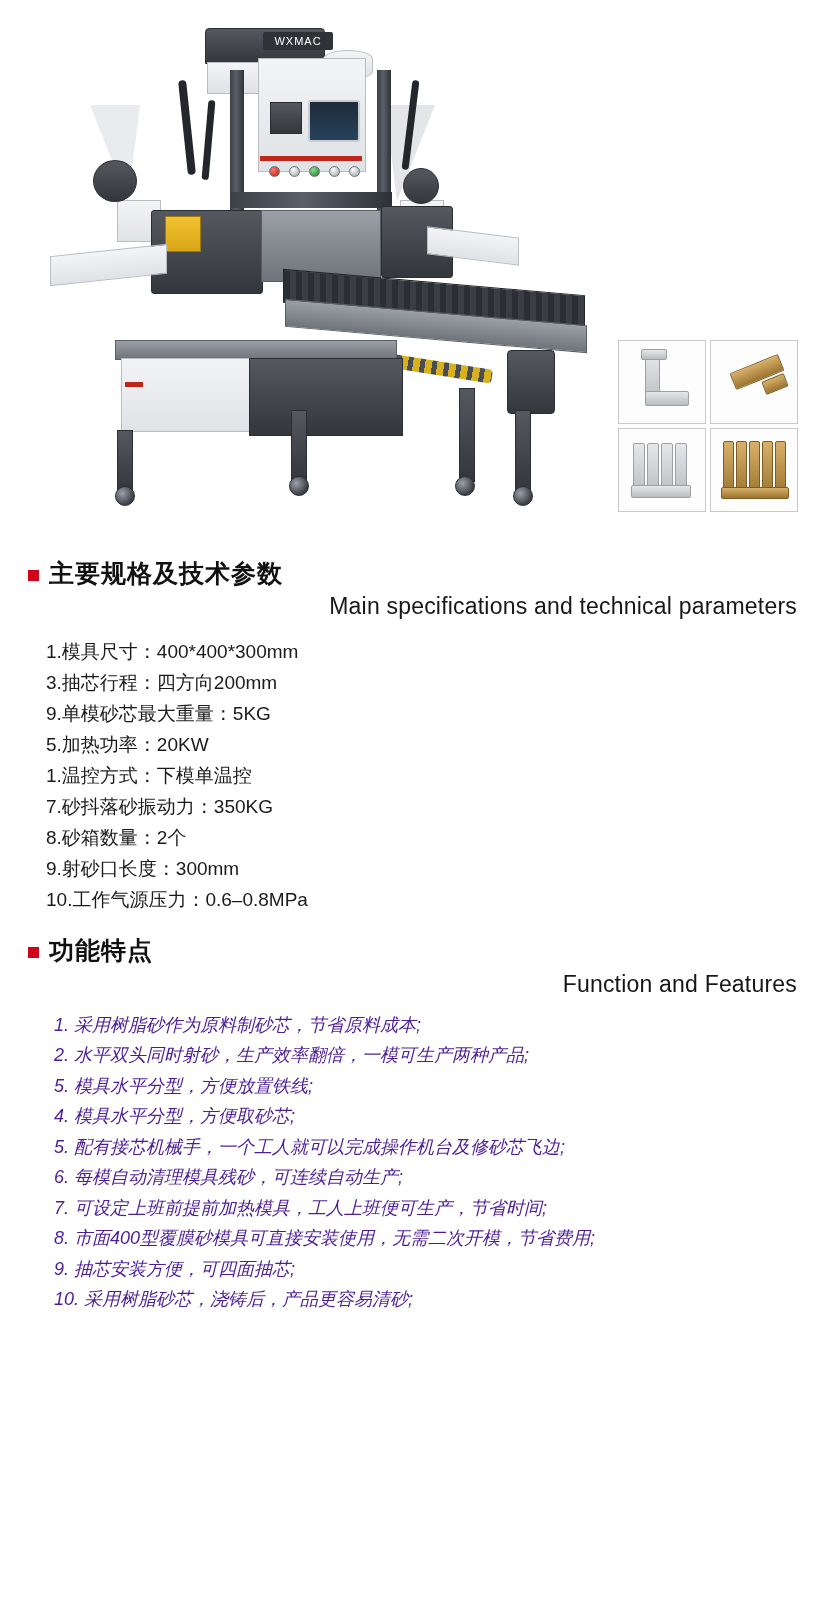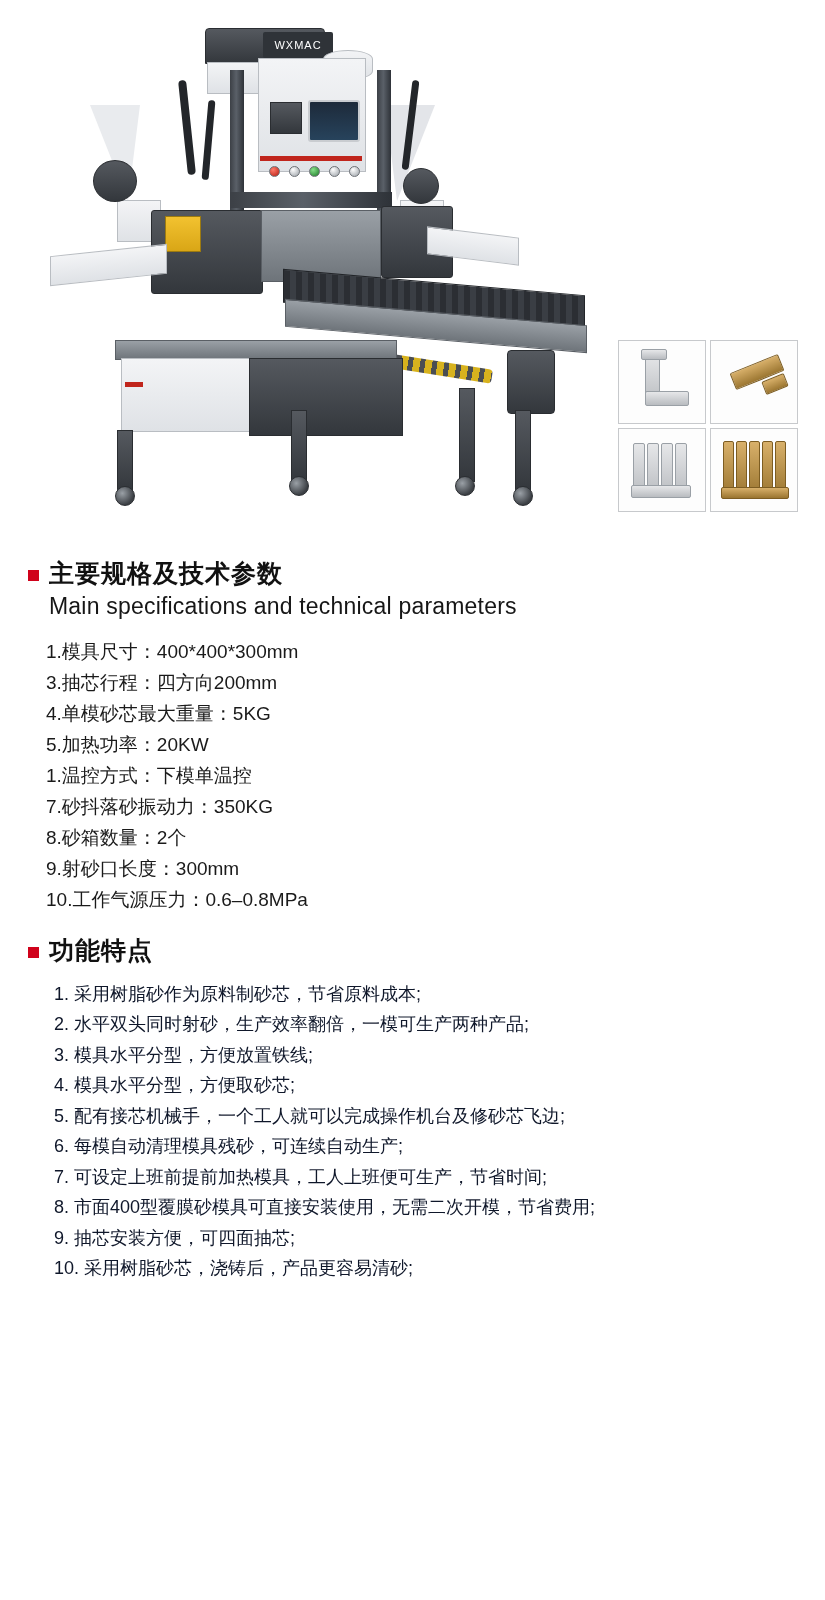--- a/index.html
+++ b/index.html
@@ -159,53 +159,55 @@
     font-weight: bold;
     color: #111;
     line-height: 1.25;
     letter-spacing: 1px;
   }
   .title-en {
     font-size: 23px;
     color: #161616;
     margin: 4px 0 0 21px;
     letter-spacing: 0.2px;
+    text-align: right;
   }
   .spec-list {
     margin: 16px 0 0 18px;
     padding: 0;
     list-style: none;
   }
   .spec-list li {
     font-size: 19px;
     line-height: 31px;
     color: #1a1a1a;
     white-space: nowrap;
   }
   .feat-list {
     margin: 12px 0 0 26px;
     padding: 0;
     list-style: none;
   }
   .feat-list li {
     font-size: 18px;
     line-height: 30.5px;
-    color: #0f172a;
+    color: #4c1d95;
     white-space: nowrap;
+    font-style: italic;
   }
 </style>
 </head>
 <body>
 
 <div class="photo-area">
 
   <div class="machine-stage">
 
     <div class="blk panel-dark" style="left:150px; top:18px; width:118px; height:34px; border-radius:4px 4px 0 0;"></div>
-    <div class="blk logo-plate" style="left:208px; top:22px; width:70px; height:26px;">
+    <div class="blk logo-plate" style="left:208px; top:22px; width:70px; height:18px;">
       <span>WXMAC</span>
     </div>
     <div class="blk panel-light" style="left:152px; top:52px; width:56px; height:30px;"></div>
     <div class="blk panel-light" style="left:268px; top:40px; width:48px; height:28px; border-radius:50%/30%;"></div>
 
     <div class="blk panel-light" style="left:203px; top:48px; width:106px; height:112px;"></div>
     <div class="blk screen" style="left:253px; top:90px; width:48px; height:38px; border-radius:3px;"></div>
     <div class="blk panel-dark" style="left:215px; top:92px; width:30px; height:30px;"></div>
     <div class="blk red-strip" style="left:205px; top:146px; width:102px; height:5px;"></div>
     <div class="blk knob red" style="left:214px; top:156px;"></div>
@@ -287,40 +289,41 @@
 <div class="section">
   <div class="sec-head">
     <div class="bullet-sq"></div>
     <div class="title-cn">主要规格及技术参数</div>
   </div>
   <div class="title-en">Main specifications and technical parameters</div>
 
   <ul class="spec-list">
     <li>1.模具尺寸：400*400*300mm</li>
     <li>3.抽芯行程：四方向200mm</li>
-    <li>4.单模砂芯最大重量：5KG</li>
+    <li>9.单模砂芯最大重量：5KG</li>
     <li>5.加热功率：20KW</li>
     <li>1.温控方式：下模单温控</li>
     <li>7.砂抖落砂振动力：350KG</li>
     <li>8.砂箱数量：2个</li>
     <li>9.射砂口长度：300mm</li>
     <li>10.工作气源压力：0.6–0.8MPa</li>
   </ul>
 </div>
 
 <div class="section" style="margin-top:20px;">
   <div class="sec-head">
     <div class="bullet-sq"></div>
     <div class="title-cn">功能特点</div>
   </div>
+  <div class="title-en">Function and Features</div>
 
   <ul class="feat-list">
     <li>1. 采用树脂砂作为原料制砂芯，节省原料成本;</li>
     <li>2. 水平双头同时射砂，生产效率翻倍，一模可生产两种产品;</li>
-    <li>3. 模具水平分型，方便放置铁线;</li>
+    <li>5. 模具水平分型，方便放置铁线;</li>
     <li>4. 模具水平分型，方便取砂芯;</li>
     <li>5. 配有接芯机械手，一个工人就可以完成操作机台及修砂芯飞边;</li>
     <li>6. 每模自动清理模具残砂，可连续自动生产;</li>
     <li>7. 可设定上班前提前加热模具，工人上班便可生产，节省时间;</li>
     <li>8. 市面400型覆膜砂模具可直接安装使用，无需二次开模，节省费用;</li>
     <li>9. 抽芯安装方便，可四面抽芯;</li>
     <li>10. 采用树脂砂芯，浇铸后，产品更容易清砂;</li>
   </ul>
 </div>
 

